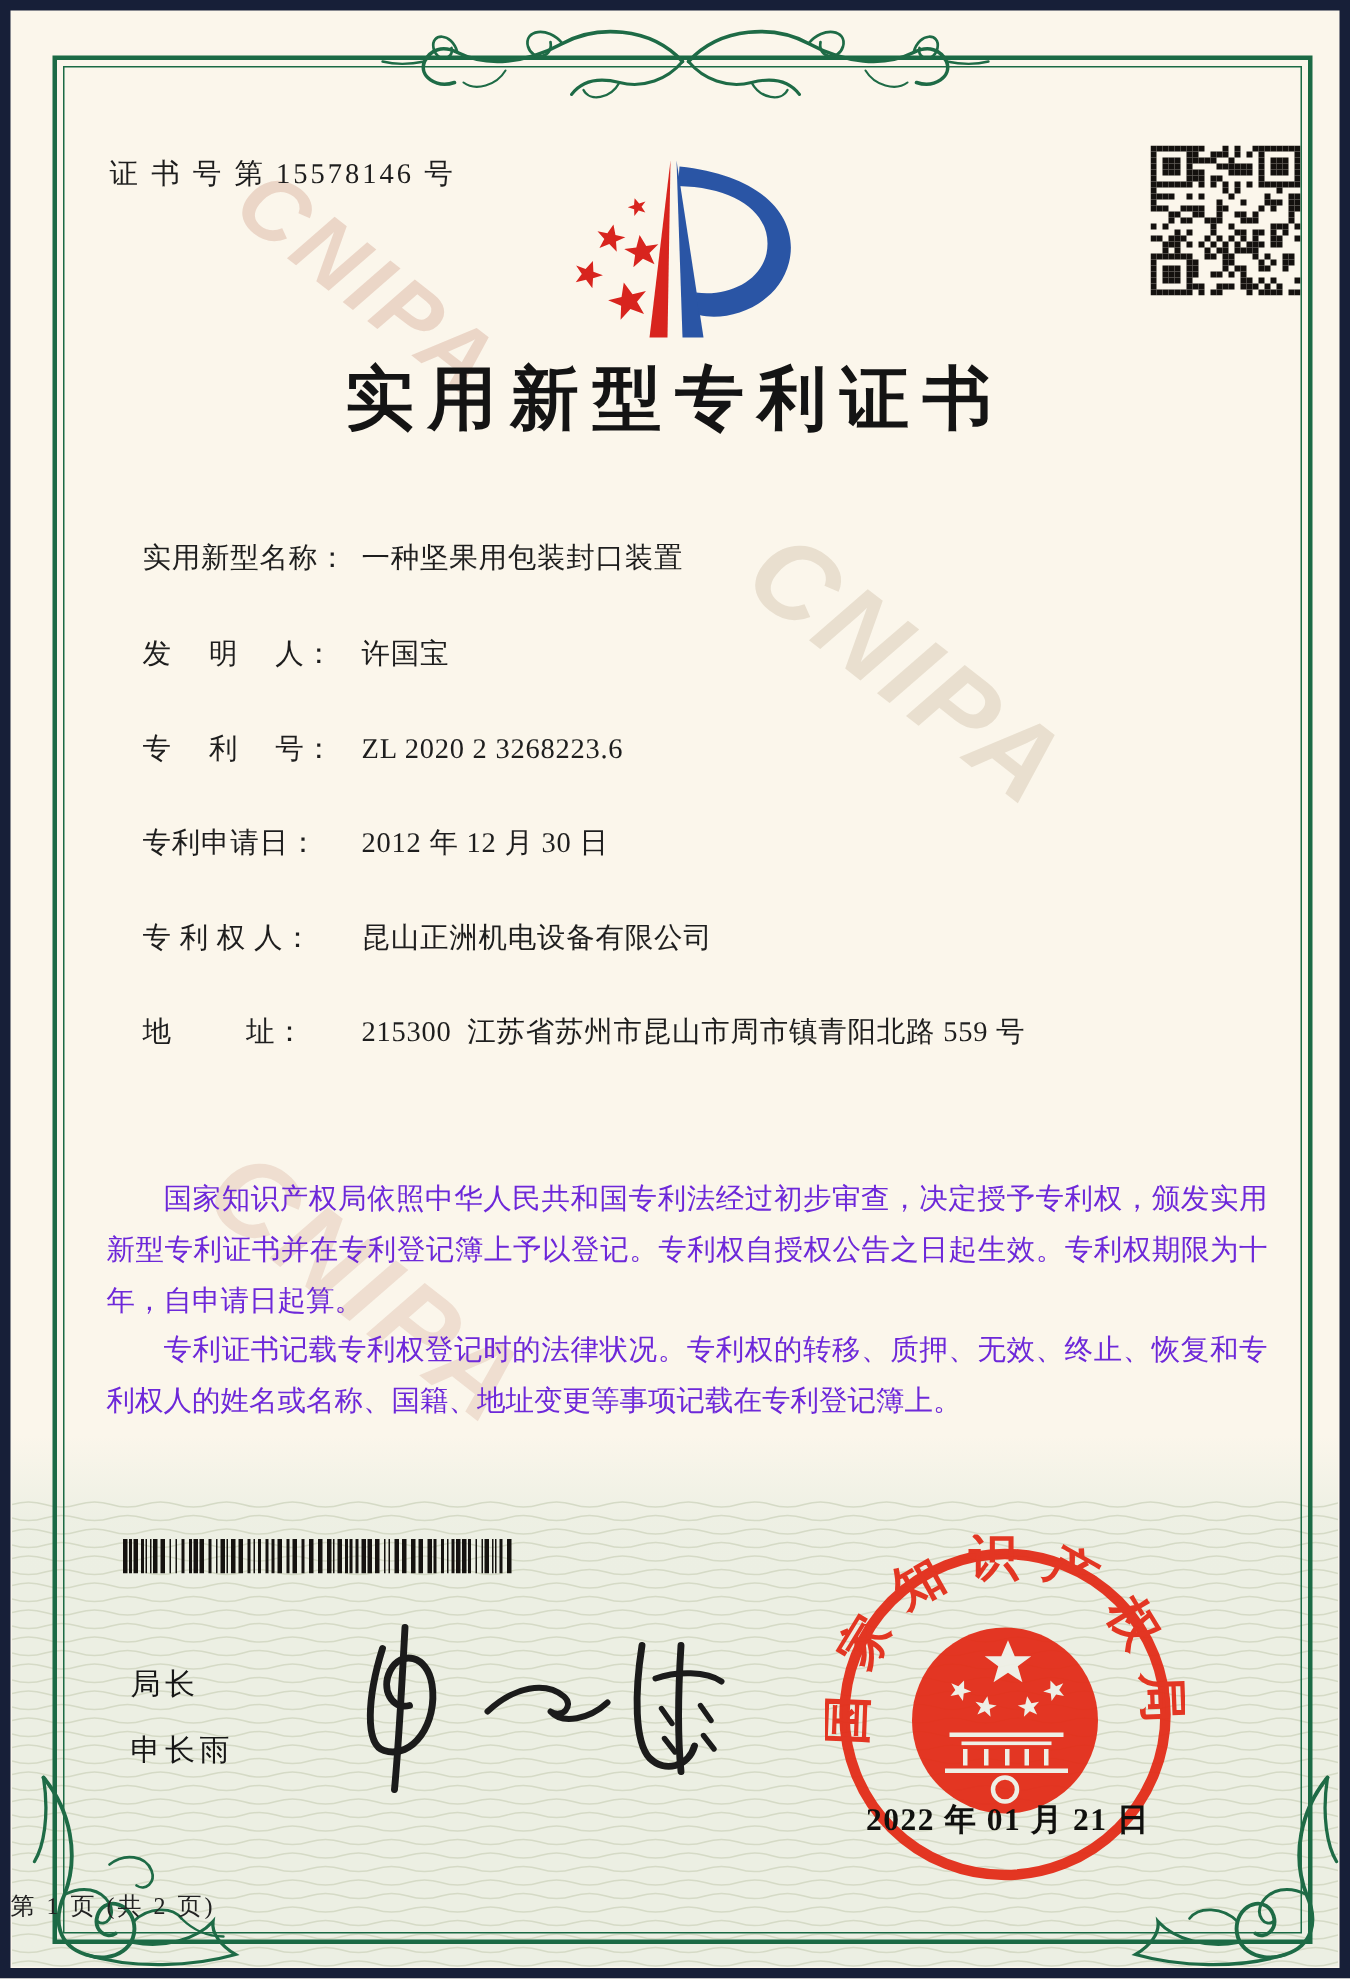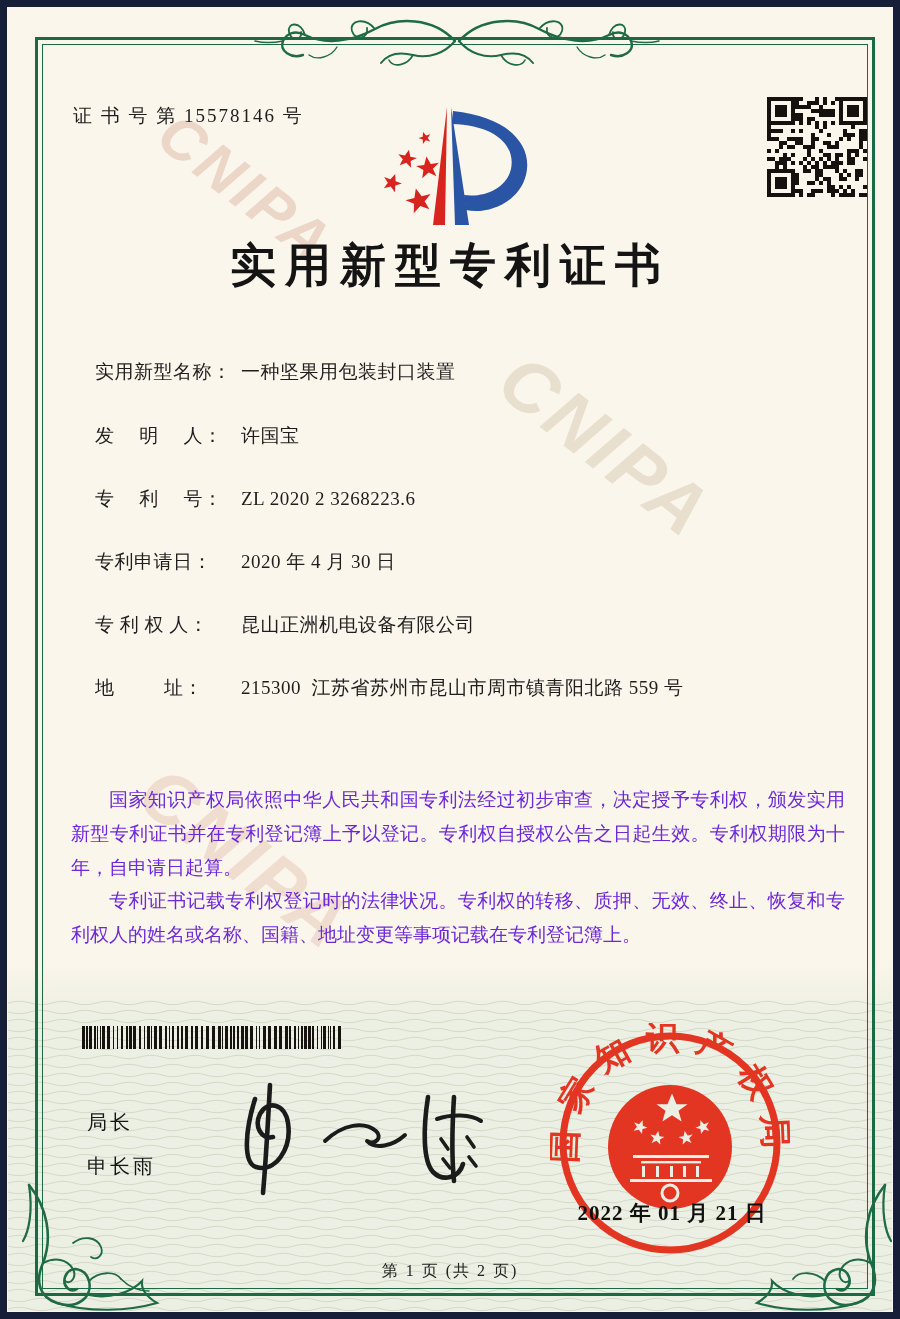--- a/index.html
+++ b/index.html
@@ -30,21 +30,21 @@
           letter-spacing:9px; color:#141414; }
   .frow{ left:66px; font-size:19px; color:#1e1e1e; letter-spacing:.5px; }
   .flabel{ display:inline-block; width:146px; white-space:pre;margin-left:22px; }
   .fvalue{ white-space:pre; }
   .paras{ left:64px; width:774px; top:776px; font-size:19px; line-height:1.78;
           text-align:justify; color:#6d28d9; }
   .paras p{ text-indent:2em; }
   .director{ left:80px; font-size:20px; letter-spacing:3px; color:#161616; }
   .seal-date{ left:545px; top:1192px; width:240px; text-align:center; font-size:21px;
               font-weight:600; letter-spacing:1px; color:#10100e; z-index:4; }
-  .footer{ left:0; right:0; top:1254px; text-align:center; font-size:16px;
+  .footer{ left:0; right:0; top:1254px; text-align:left; font-size:16px;
            letter-spacing:2px; color:#222; }
   .orn{ pointer-events:none; z-index:2; }
 </style>
 </head>
 <body>
 
 <div class="page">
 
   <div class="band">
     <svg id="waves" width="884" height="330">
@@ -450,21 +450,21 @@
   <div class="abs z3 frow" style="top:352px">
     <span class="flabel">实用新型名称：</span><span class="fvalue">一种坚果用包装封口装置</span>
   </div>
   <div class="abs z3 frow" style="top:416px">
     <span class="flabel">发　 明 　人：</span><span class="fvalue">许国宝</span>
   </div>
   <div class="abs z3 frow" style="top:479px">
     <span class="flabel">专　 利 　号：</span><span class="fvalue">ZL 2020 2 3268223.6</span>
   </div>
   <div class="abs z3 frow" style="top:542px">
-    <span class="flabel">专利申请日：</span><span class="fvalue">2020 年 4 月 30 日</span>
+    <span class="flabel">专利申请日：</span><span class="fvalue">2012 年 12 月 30 日</span>
   </div>
   <div class="abs z3 frow" style="top:605px">
     <span class="flabel">专 利 权 人：</span><span class="fvalue">昆山正洲机电设备有限公司</span>
   </div>
   <div class="abs z3 frow" style="top:668px">
     <span class="flabel">地　　  址：</span><span class="fvalue">215300  江苏省苏州市昆山市周市镇青阳北路 559 号</span>
   </div>
 
   <div class="abs z3 paras">
     <p>国家知识产权局依照中华人民共和国专利法经过初步审查，决定授予专利权，颁发实用新型专利证书并在专利登记簿上予以登记。专利权自授权公告之日起生效。专利权期限为十年，自申请日起算。</p>

